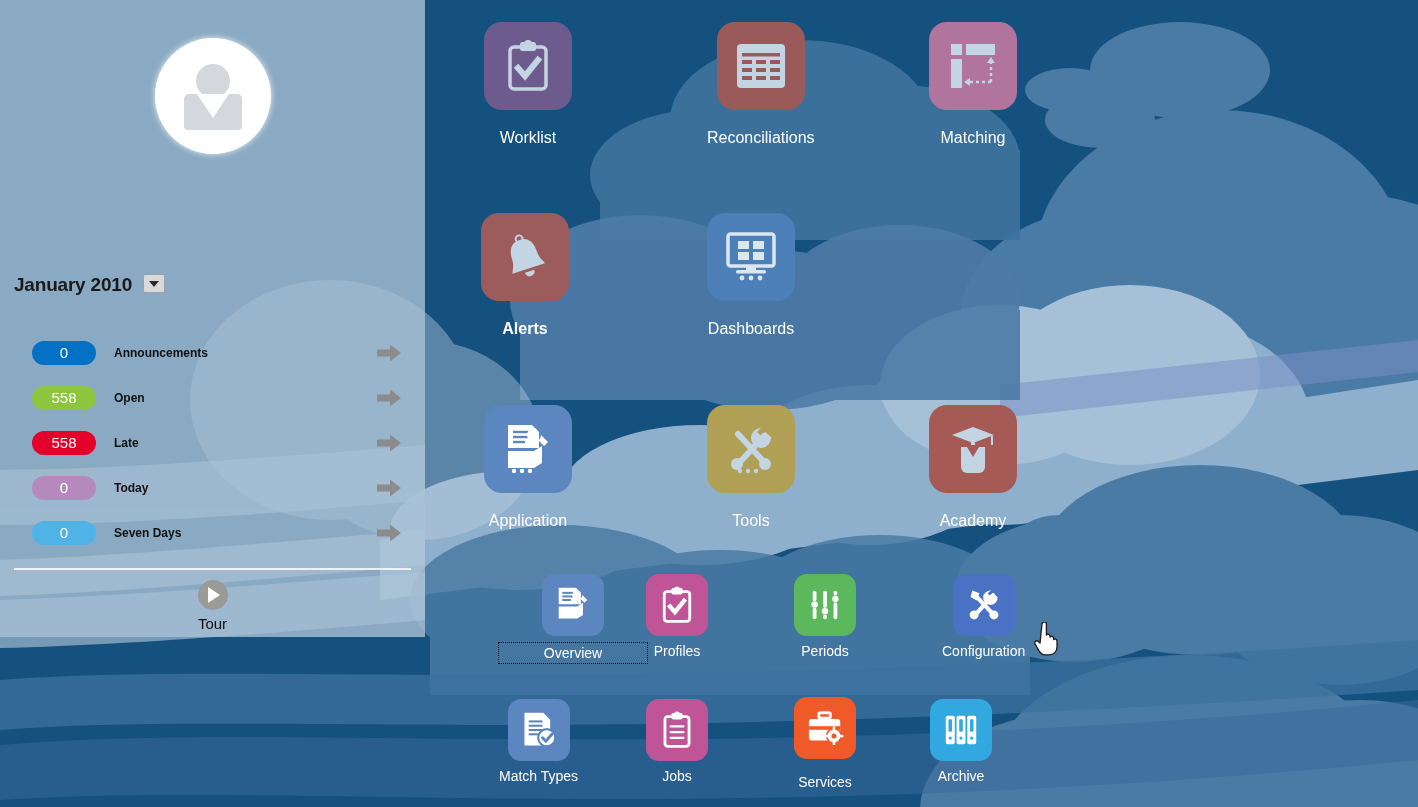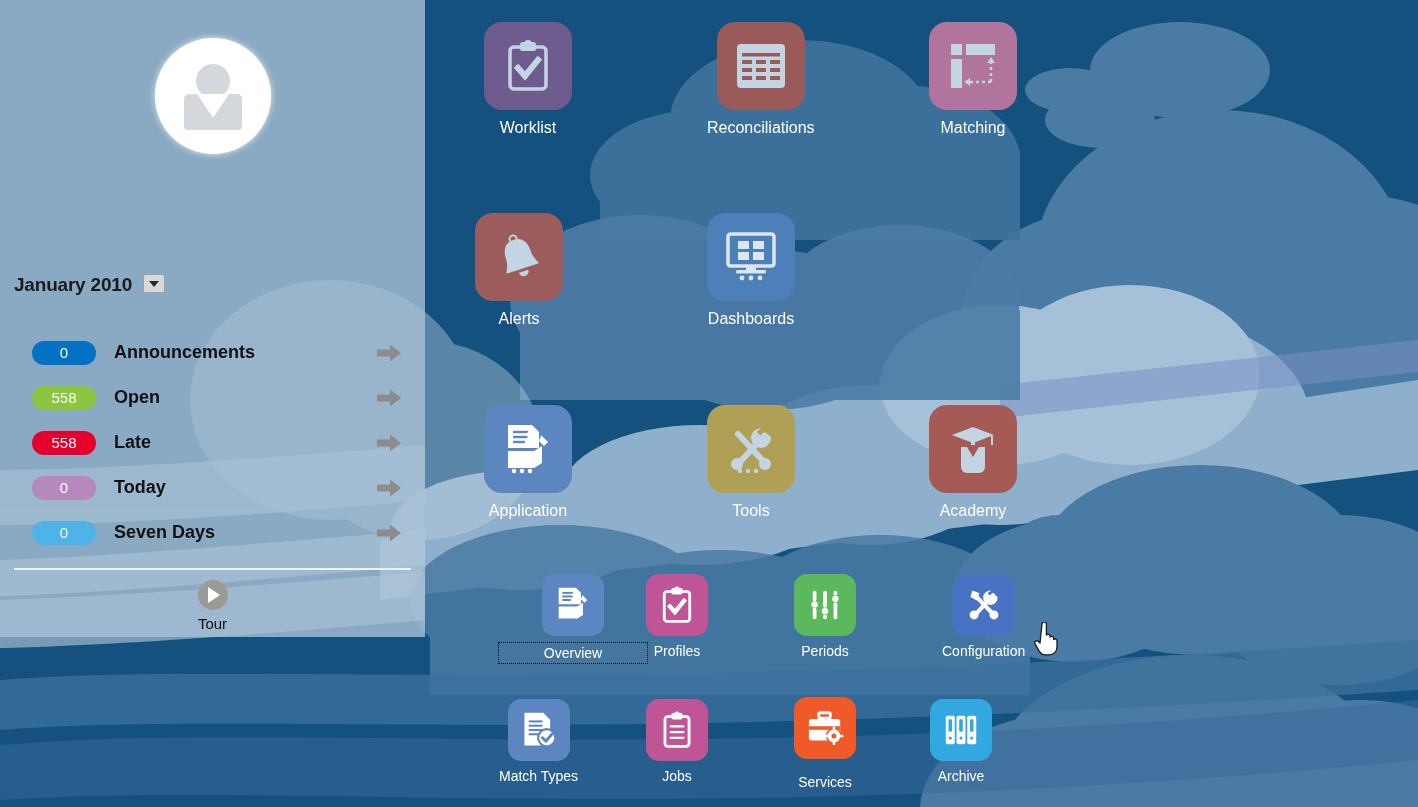--- a/index.html
+++ b/index.html
@@ -91,21 +91,21 @@
   }
   .badge {
     width: 64px; height: 24px;
     border-radius: 12px;
     color: #ffffff; font-size: 15px;
     display: flex; align-items: center; justify-content: center;
     margin-left: 32px;
     flex: 0 0 auto;
   }
   .status-name {
-    font-size: 18px; font-weight: bold; color: #111111;
+    font-size: 12px; font-weight: bold; color: #111111;
     margin-left: 18px;
   }
   .go-arrow {
     position: absolute; right: 24px; top: 50%; transform: translateY(-50%);
     width: 24px; height: 17px;
   }
 
   .divider {
     position: absolute; left: 14px; top: 568px;
     width: 397px; height: 2px;
@@ -140,21 +140,21 @@
     cursor: pointer;
   }
   .tile .chip {
     border-radius: 16px;
     display: flex; align-items: center; justify-content: center;
     position: relative;
   }
   .tile.big .chip  { width: 88px; height: 88px; border-radius: 18px; }
   .tile.small .chip{ width: 62px; height: 62px; border-radius: 13px; }
   .tile .caption {
-    margin-top: 9px;
+    margin-top: 19px;
     font-size: 16px; color: #ffffff;
     white-space: nowrap;
     text-align: center;
   }
   .tile.small .caption { font-size: 14px; margin-top: 7px; }
   .tile.focused .caption {
     outline: 1px dotted #000;
     padding: 2px 0;
     width: 148px;
     background: rgba(255,255,255,0.02);
@@ -381,21 +381,21 @@
           <rect x="4" y="19" width="11" height="29" fill="#c3d4e2"></rect>
           <path d="M44 42 L44 20" stroke="#c3d4e2" stroke-width="2.5" stroke-dasharray="3 3"></path>
           <path d="M44 42 L20 42" stroke="#c3d4e2" stroke-width="2.5" stroke-dasharray="3 3"></path>
           <path d="M44 17 l-4 6 h8 Z" fill="#c3d4e2"></path>
           <path d="M17 42 l6 -4 v8 Z" fill="#c3d4e2"></path>
         </svg>
       </div>
       <div class="caption">Matching</div>
     </div>
 
-    <div class="tile big" style="left:50px;  top:213px;">
+    <div class="tile big" style="left:56px;  top:213px;font-weight:bold;">
       <div class="chip" style="background:#9d5c5c">
         <svg width="52" height="52" viewBox="0 0 52 52">
           <g transform="rotate(-18 26 26)">
             <path d="M26 8 C16 8 13 16 13 24 C13 32 9 36 9 38 L43 38 C43 36 39 32 39 24 C39 16 36 8 26 8 Z" fill="#c3d4e2"></path>
             <circle cx="26" cy="7" r="3.5" fill="none" stroke="#c3d4e2" stroke-width="2"></circle>
             <path d="M21 41 a5 5 0 0 0 10 0 Z" fill="#c3d4e2"></path>
           </g>
         </svg>
       </div>
       <div class="caption">Alerts</div>

